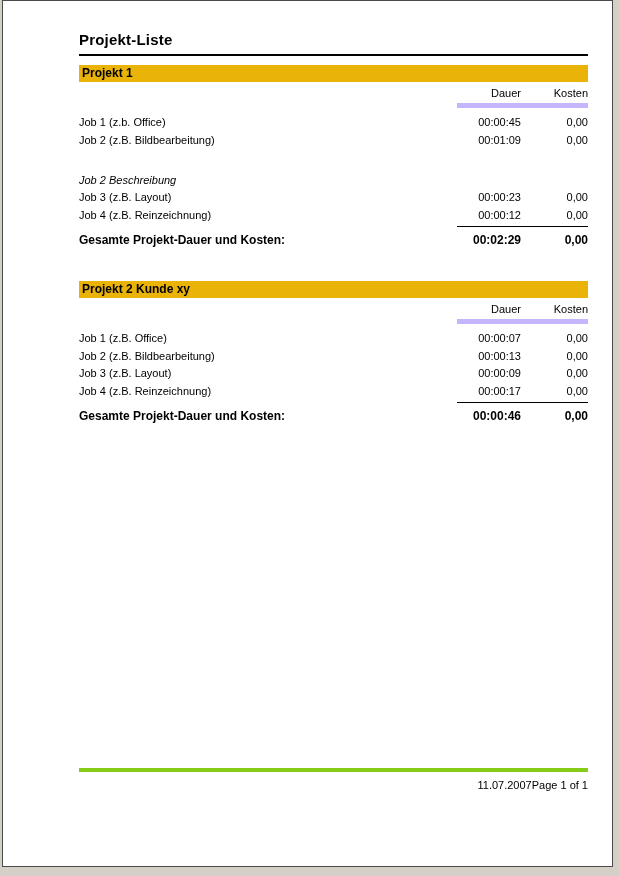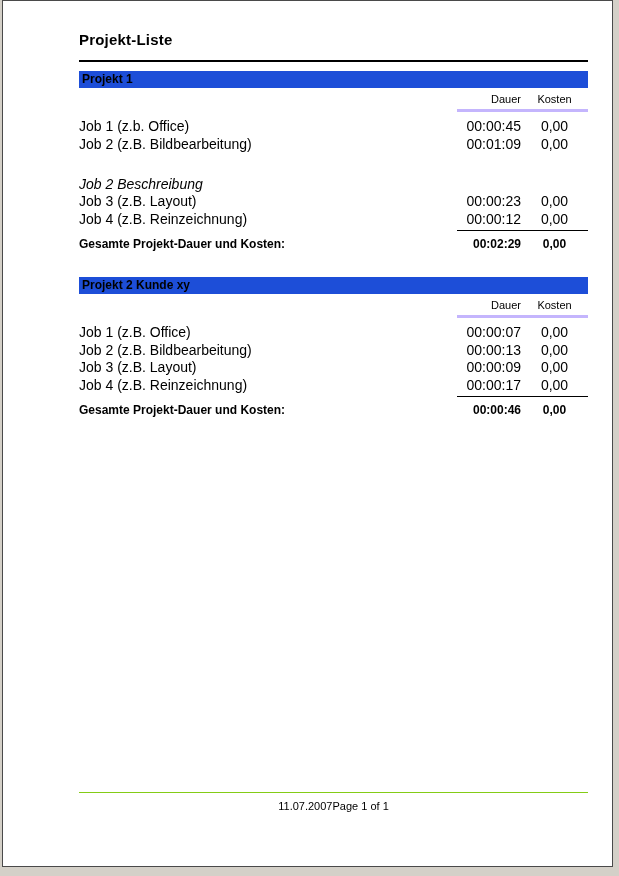--- a/index.html
+++ b/index.html
@@ -18,58 +18,58 @@
     width: 611px; height: 867px;
     background: #ffffff;
     border: 1px solid #4a4a4a;
   }
   .content { padding: 30px 24px 0 76px; }
 
   .report-title {
     font-size: 15px;
     font-weight: bold;
     letter-spacing: 0.2px;
-    padding-bottom: 12px;
+    padding-bottom: 6px;
     border-bottom: 2px solid #000;
   }
 
   .project { margin-top: 9px; }
-  .project.second { margin-top: 26px; }
+  .project.second { margin-top: 34px; }
 
   .section-header {
-    background: #1d4ed8;
+    background: #eab308;
     font-size: 12px;
     line-height: 13px;
     font-weight: bold;
     padding: 2px 4px 2px 3px;
   }
   .project-desc {
     font-style: italic;
     font-size: 11px;
     line-height: 13px;
     margin-top: 4px;
   }
 
   .num { width: 131px; display: flex; flex-shrink: 0; }
   .num .dauer  { width: 64px; text-align: right; }
-  .num .kosten { flex: 1;  text-align: center; }
+  .num .kosten { flex: 1;  text-align: right; }
 
   .cols-head {
     display: flex;
     justify-content: flex-end;
     margin-top: 5px;
     font-size: 11px;
     line-height: 13px;
   }
-  .cols-head .num { border-bottom: 3px solid #c4b5fd; padding-bottom: 3px; }
+  .cols-head .num { border-bottom: 5px solid #c4b5fd; padding-bottom: 3px; }
 
   .rows { margin-top: 8px; }
   .row {
     display: flex;
-    font-size: 14px;
+    font-size: 11px;
     line-height: 13px;
     margin-bottom: 4.5px;
     gap: 20px;
   }
   .row .label { flex: 1; }
   .row.desc-row { font-style: italic; margin-top: 27px; }
 
   .total-sep {
     margin-left: auto;
     width: 131px;
@@ -81,25 +81,25 @@
     display: flex;
     font-size: 12px;
     line-height: 13px;
     font-weight: bold;
     margin-top: 7px;
   }
   .total-row .label { flex: 1; }
 
   .footer {
     position: absolute;
-    left: 76px; right: 24px; top: 791px;
-    border-top: 1px solid #84cc16;
+    left: 76px; right: 24px; top: 767px;
+    border-top: 4px solid #84cc16;
     padding-top: 7px;
     display: flex;
-    justify-content: center;
+    justify-content: flex-end;
     font-size: 11px;
     line-height: 13px;
   }
 </style>
 </head>
 <body>
 
 <div class="page">
   <div class="content">
 

